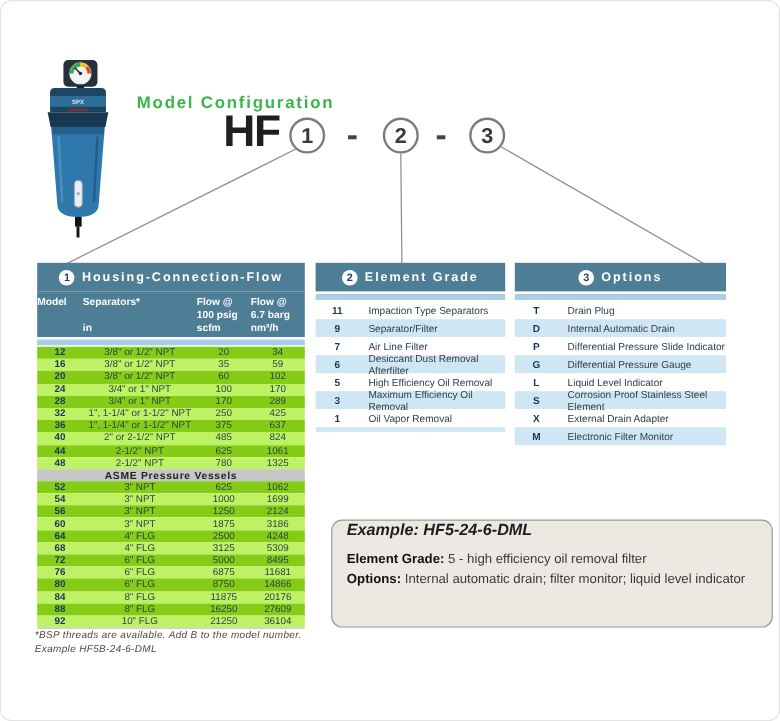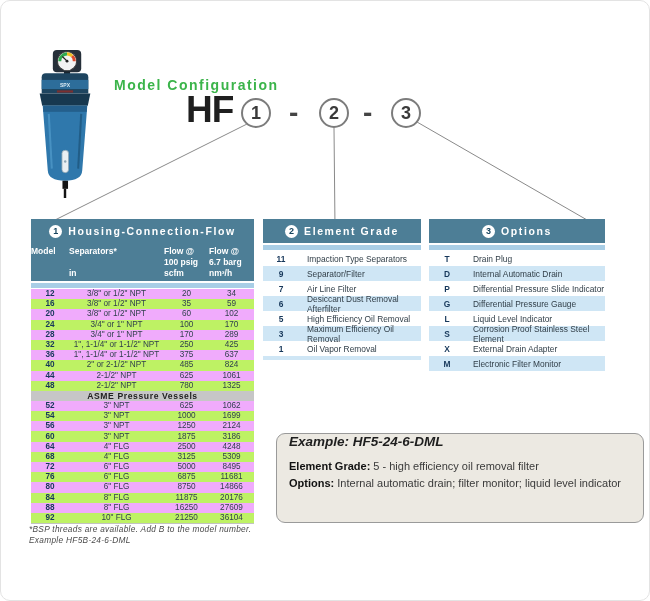--- a/index.html
+++ b/index.html
@@ -26,21 +26,21 @@
   .stripe-gap{height:2px;background:#fff;}
   .stripe-blue{height:5px;background:#a9cee6;}
   .stripe-gap2{height:1px;background:#fff;}
 
   
   #table1{left:30px;top:218px;width:223px;}
   #t1-colhead{background:#4d7e96;height:38px;display:flex;color:#fff;font-weight:bold;font-size:8.5px;}
   .t1h-col{display:flex;flex-direction:column;justify-content:flex-start;padding-top:3px;text-align:left;line-height:11px;}
   .t1h-col span{display:block;min-height:11px;}
   .w-model{width:38px;} .w-conn{width:95px;} .w-f1{width:45px;} .w-f2{width:45px;}
-  .t1-row{display:flex;height:10.2px;align-items:center;font-size:8.2px;line-height:10px;background:#f0abfc;}
+  .t1-row{display:flex;height:10.2px;align-items:center;font-size:8.2px;line-height:10px;background:#84cc16;}
   .t1-row.alt{background:#bef264;}
   .t1-row .c0{width:38px;text-align:center;font-weight:bold;color:#16375a;}
   .t1-row .c1{width:95px;text-align:center;color:#2f3f4c;}
   .t1-row .c2{width:45px;text-align:center;color:#2f3f4c;}
   .t1-row .c3{width:45px;text-align:center;color:#2f3f4c;}
   #asme-band{height:10px;background:#c6c6c6;display:flex;align-items:center;justify-content:center;
     font-size:8.6px;font-weight:bold;color:#222;letter-spacing:.6px;text-align:center;}
   #t1-bottom{height:1px;background:#c2c2c2;}
   #footnote{position:absolute;left:28px;top:523px;font-size:8.3px;font-style:italic;color:#4a4a4a;line-height:10.5px;letter-spacing:.3px;}
 

